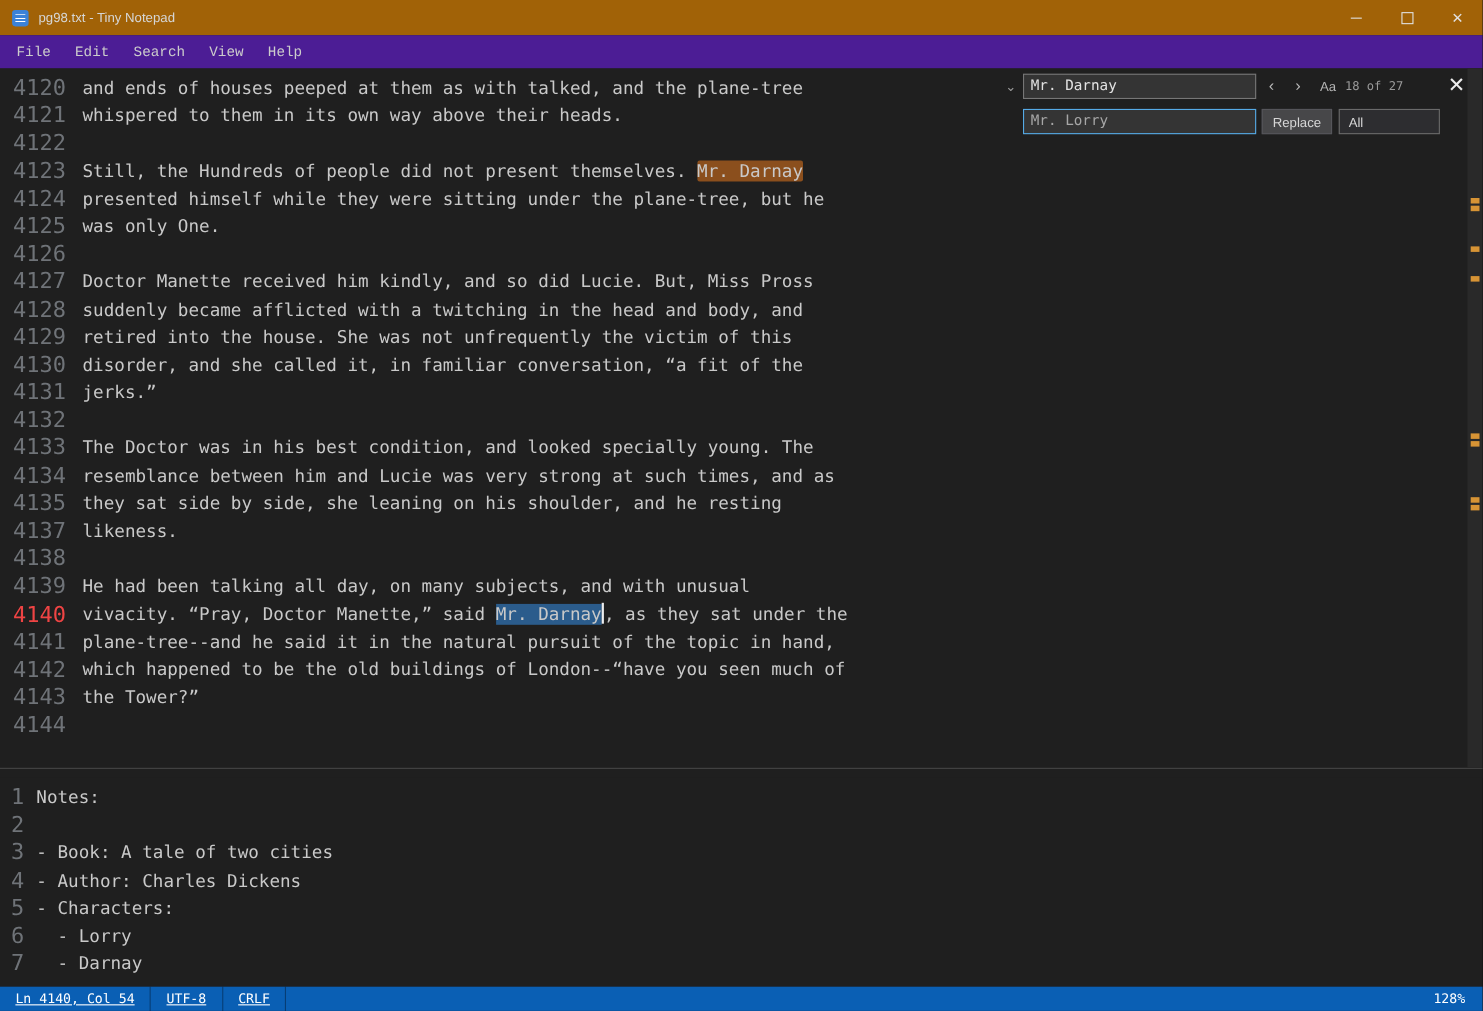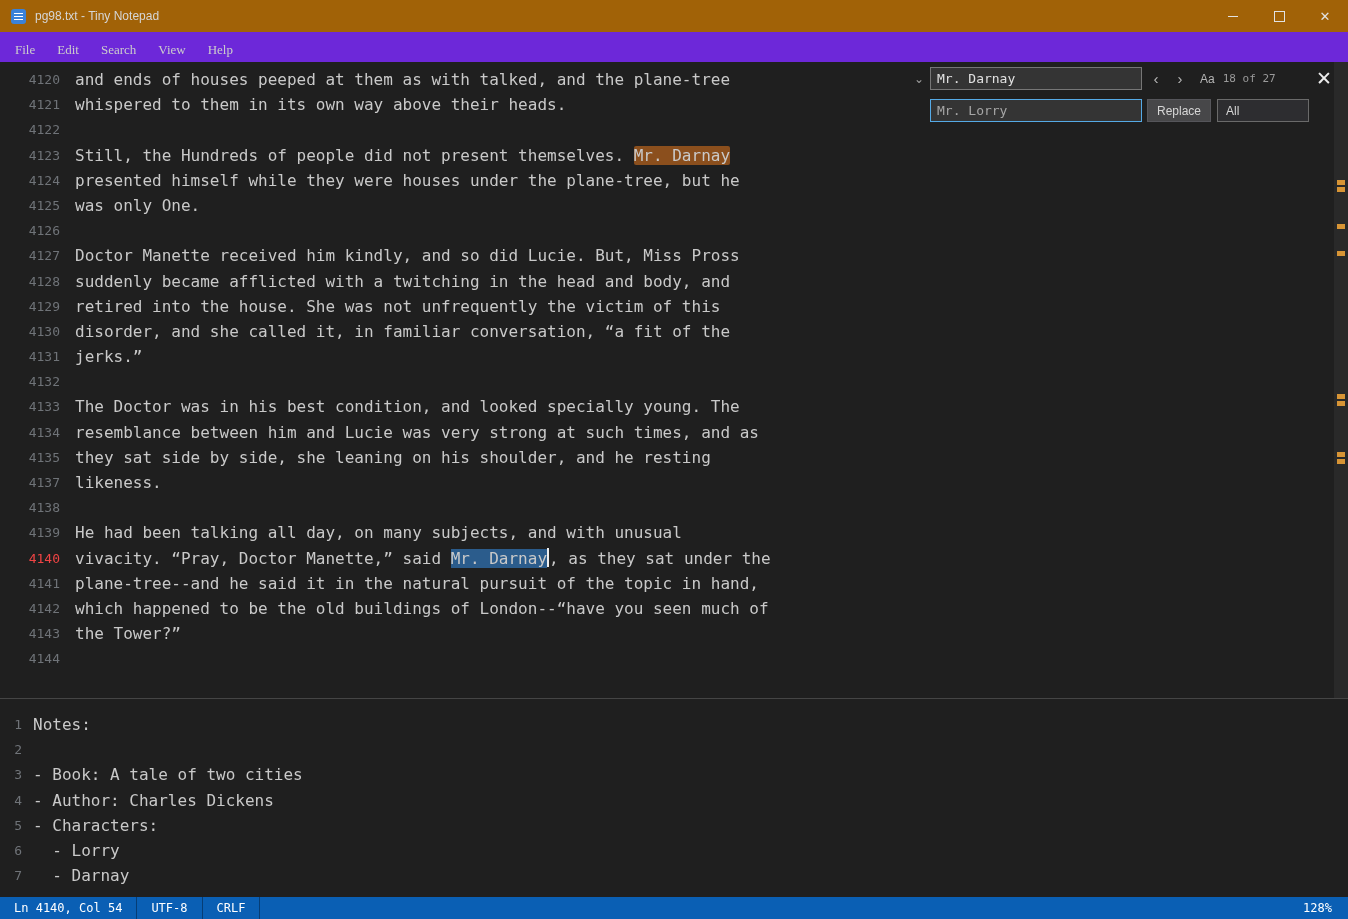--- a/index.html
+++ b/index.html
@@ -13,31 +13,31 @@
   .app-icon::after{content:"";position:absolute;left:3px;right:3px;top:4px;height:8px;
             background:repeating-linear-gradient(#fff 0 1px,transparent 1px 3px);}
   .title-text{flex:none;}
   .tb-spacer{flex:1;}
   .win-btn{width:46px;height:32px;display:flex;align-items:center;justify-content:center;color:#e2e2e2;cursor:default;}
   .glyph-min{width:10px;height:1px;background:#e2e2e2;display:inline-block;}
   .glyph-max{width:9px;height:9px;border:1px solid #e2e2e2;display:inline-block;}
   .glyph-close{font-size:13px;line-height:1;}
 
   
-  .menubar{height:30px;display:flex;align-items:flex-end;background:#6d28d9;
-           font-family:Liberation Serif, serif;font-size:13px;color:#cccccc;padding-left:4px;}
+  .menubar{height:30px;display:flex;align-items:center;background:#4c1d95;
+           font-family:Liberation Mono, monospace;font-size:13px;color:#cccccc;padding-left:4px;}
   .menu-item{padding:4px 11px;border-radius:4px;}
 
   
   .editor{position:relative;overflow:hidden;}
   #editor-top{height:636px;}
   #editor-bottom{height:191px;}
   .lines{padding-top:5px;}
   .line{display:flex;height:25.2px;line-height:25.2px;font-size:16px;white-space:pre;}
-  .ln{flex:none;text-align:right;color:#6f7378;font-size:13px;}
+  .ln{flex:none;text-align:right;color:#6f7378;font-size:20px;}
   .ln-big{width:60px;padding-right:15px;}
   .ln-sm{width:22px;padding-right:11px;}
   .ln.active{color:#ef4444;}
   .lc{color:#c9c9c9;}
   .m-other{background:#8b4f1d;border-radius:2px;}
   .m-current{background:#2b5c8c;}
   .caret{display:inline-block;width:2px;height:19px;background:#eeeeee;vertical-align:middle;margin-top:-3px;}
 
   
   .sash{height:8px;background:#1f1f1f;border-top:1px solid #454545;}
@@ -60,21 +60,21 @@
   .match-count{color:#9a9a9a;font-size:11px;font-family:"DejaVu Sans Mono",monospace;margin-left:8px;white-space:nowrap;}
   .panel-close{margin-left:auto;color:#ededed;font-size:19px;line-height:1;padding:0 2px;}
   .row2-indent{margin-left:18px;}
   .btn{height:23px;font-size:12px;color:#d6d6d6;display:flex;align-items:center;box-sizing:border-box;}
   .btn-replace{background:#474749;border:1px solid #55555a;padding:0 9px;margin-left:5px;}
   .btn-all{background:#2d2d30;border:1px solid #6a6a6a;width:92px;padding-left:8px;margin-left:6px;}
 
   
   .statusbar{position:absolute;left:0;right:0;bottom:0;height:22px;background:#0a5fb4;color:#ffffff;
              display:flex;align-items:center;font-size:12px;font-family:"DejaVu Sans Mono",monospace;}
-  .status-seg{padding:0 14px;height:100%;display:flex;align-items:center;border-right:1px solid rgba(0,0,0,0.35);}
+  .status-seg{padding:0 14px;height:100%;display:flex;align-items:center;border-right:1px solid rgba(0,0,0,0.35);text-decoration:underline;}
   .status-spacer{flex:1;}
   .status-zoom{padding:0 16px;}
 </style>
 </head>
 <body>
 
 <div class="app">
 
   <div class="titlebar">
     <span class="app-icon"></span>
@@ -98,21 +98,21 @@
       <span class="menu-item">View</span>
       <span class="menu-item">Help</span>
     </div>
 
   <div class="editor" id="editor-top">
     <div class="lines" id="editor-top-lines">
         <div class="line"><span class="ln ln-big">4120</span><span class="lc"><span>and ends of houses peeped at them as with talked, and the plane-tree</span></span></div>
         <div class="line"><span class="ln ln-big">4121</span><span class="lc"><span>whispered to them in its own way above their heads.</span></span></div>
         <div class="line"><span class="ln ln-big">4122</span><span class="lc"></span></div>
         <div class="line"><span class="ln ln-big">4123</span><span class="lc"><span>Still, the Hundreds of people did not present themselves. </span><span class="m-other">Mr. Darnay</span></span></div>
-        <div class="line"><span class="ln ln-big">4124</span><span class="lc"><span>presented himself while they were houses under the plane-tree, but he</span></span></div>
+        <div class="line"><span class="ln ln-big">4124</span><span class="lc"><span>presented himself while they were sitting under the plane-tree, but he</span></span></div>
         <div class="line"><span class="ln ln-big">4125</span><span class="lc"><span>was only One.</span></span></div>
         <div class="line"><span class="ln ln-big">4126</span><span class="lc"></span></div>
         <div class="line"><span class="ln ln-big">4127</span><span class="lc"><span>Doctor Manette received him kindly, and so did Lucie. But, Miss Pross</span></span></div>
         <div class="line"><span class="ln ln-big">4128</span><span class="lc"><span>suddenly became afflicted with a twitching in the head and body, and</span></span></div>
         <div class="line"><span class="ln ln-big">4129</span><span class="lc"><span>retired into the house. She was not unfrequently the victim of this</span></span></div>
         <div class="line"><span class="ln ln-big">4130</span><span class="lc"><span>disorder, and she called it, in familiar conversation, “a fit of the</span></span></div>
         <div class="line"><span class="ln ln-big">4131</span><span class="lc"><span>jerks.”</span></span></div>
         <div class="line"><span class="ln ln-big">4132</span><span class="lc"></span></div>
         <div class="line"><span class="ln ln-big">4133</span><span class="lc"><span>The Doctor was in his best condition, and looked specially young. The</span></span></div>
         <div class="line"><span class="ln ln-big">4134</span><span class="lc"><span>resemblance between him and Lucie was very strong at such times, and as</span></span></div>

